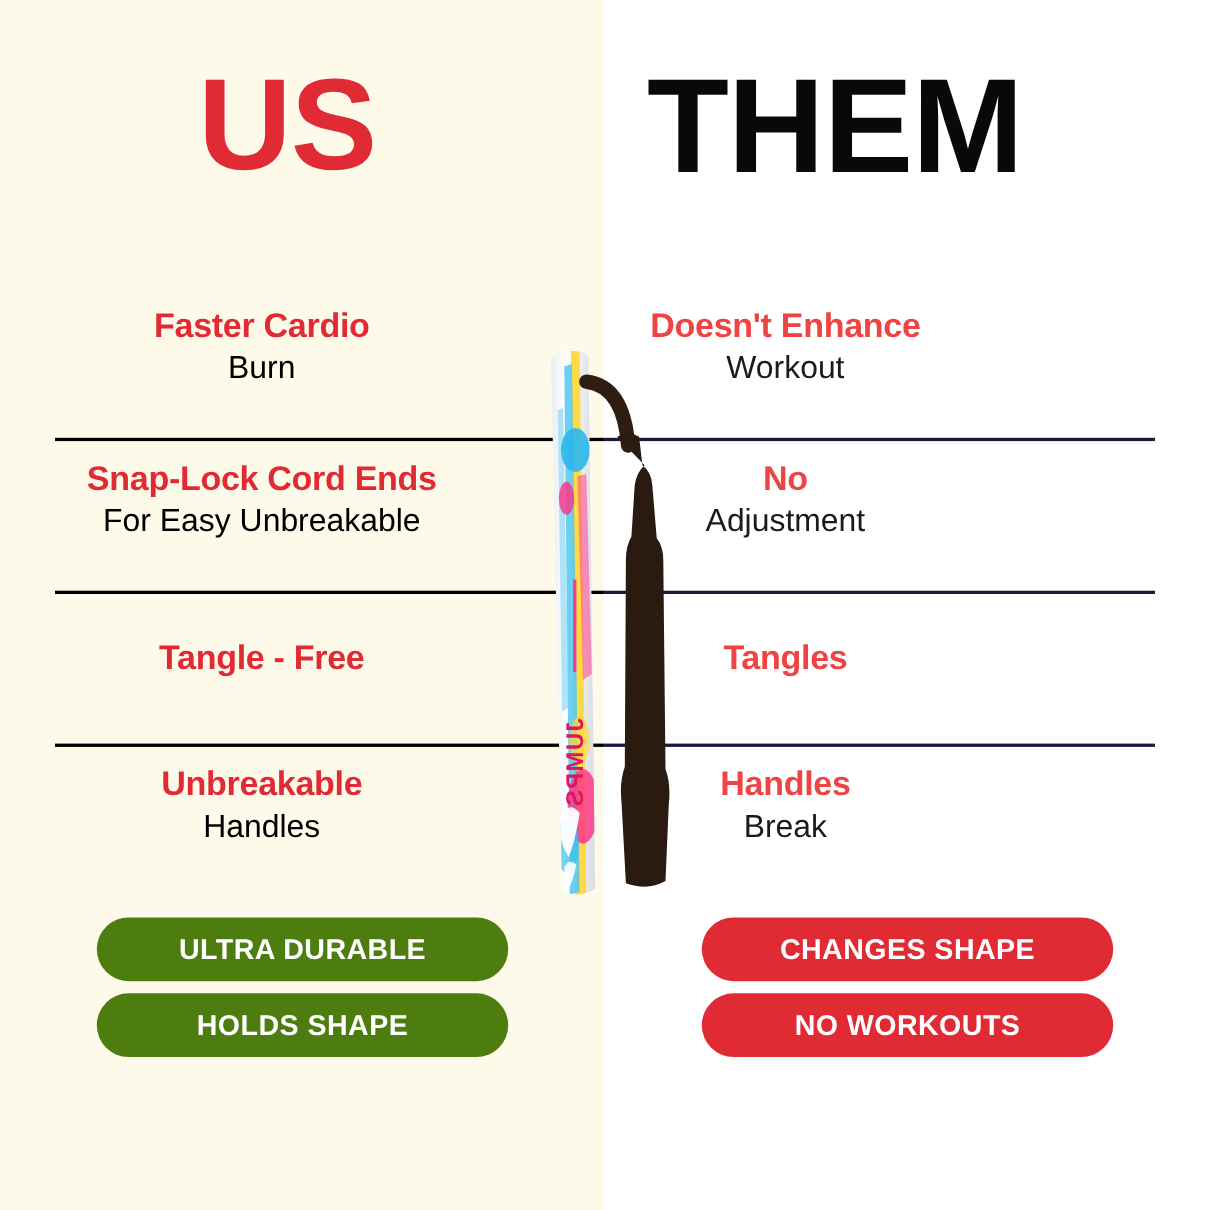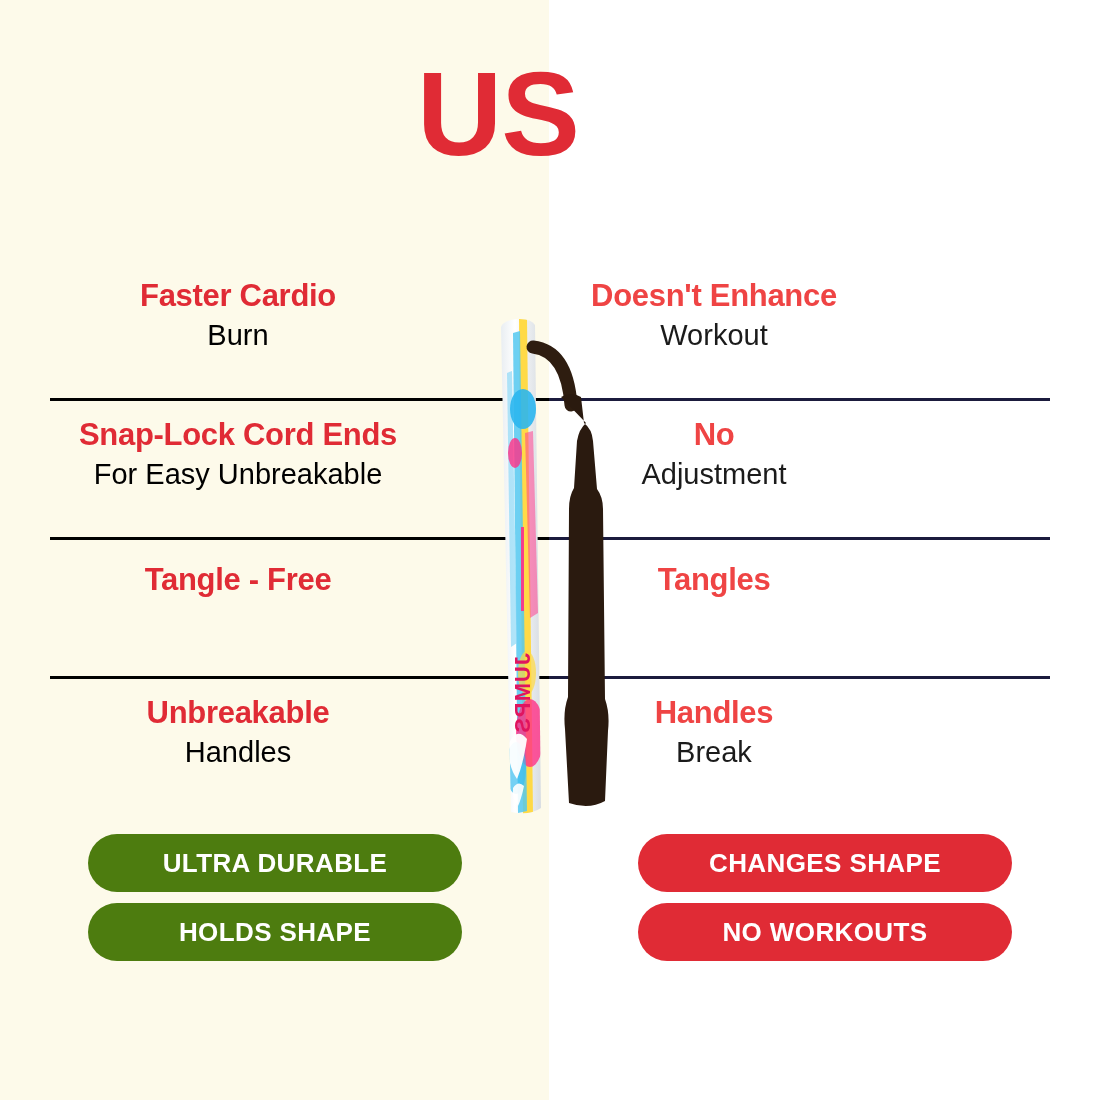--- a/index.html
+++ b/index.html
@@ -30,21 +30,21 @@
   .bg-right {
     position: absolute;
     left: 549px; top: 0;
     width: 551px; height: 1100px;
     background: #ffffff;
   }
 
   
   .headers {
     position: absolute;
-    left: 0; top: 0;
+    left: 12px; top: 0;
     width: 996px;
     height: 200px;
     display: flex;
   }
   .header-cell {
     flex: 1 1 50%;
     display: flex;
     align-items: center;
     justify-content: center;
     padding-top: 28px;
@@ -84,21 +84,21 @@
     flex: 1 1 50%;
     display: flex;
     flex-direction: column;
     align-items: center;
     justify-content: flex-start;
     padding-top: 16px;
     box-sizing: border-box;
   }
   .cell.one-line {
     justify-content: flex-start;
-    padding-top: 22px;
+    padding-top: 40px;
   }
   .cell-title {
     font-size: 31px;
     font-weight: 800;
     line-height: 1.18;
     text-align: center;
     letter-spacing: -0.3px;
   }
   .cell-sub {
     font-size: 29px;
@@ -178,20 +178,23 @@
 <body>
 
 <div class="infographic">
 
   <div class="bg-left"></div>
   <div class="bg-right"></div>
 
   <div class="headers">
     <div class="header-cell">
       <span class="header-us">US</span>
+    </div>
+    <div class="header-cell">
+      <span class="header-them">THEM</span>
     </div>
   </div>
 
   <div class="rows">
 
     <div class="row">
       <div class="cell cell-left">
         <span class="cell-title">Faster Cardio</span>
         <span class="cell-sub">Burn</span>
       </div>

